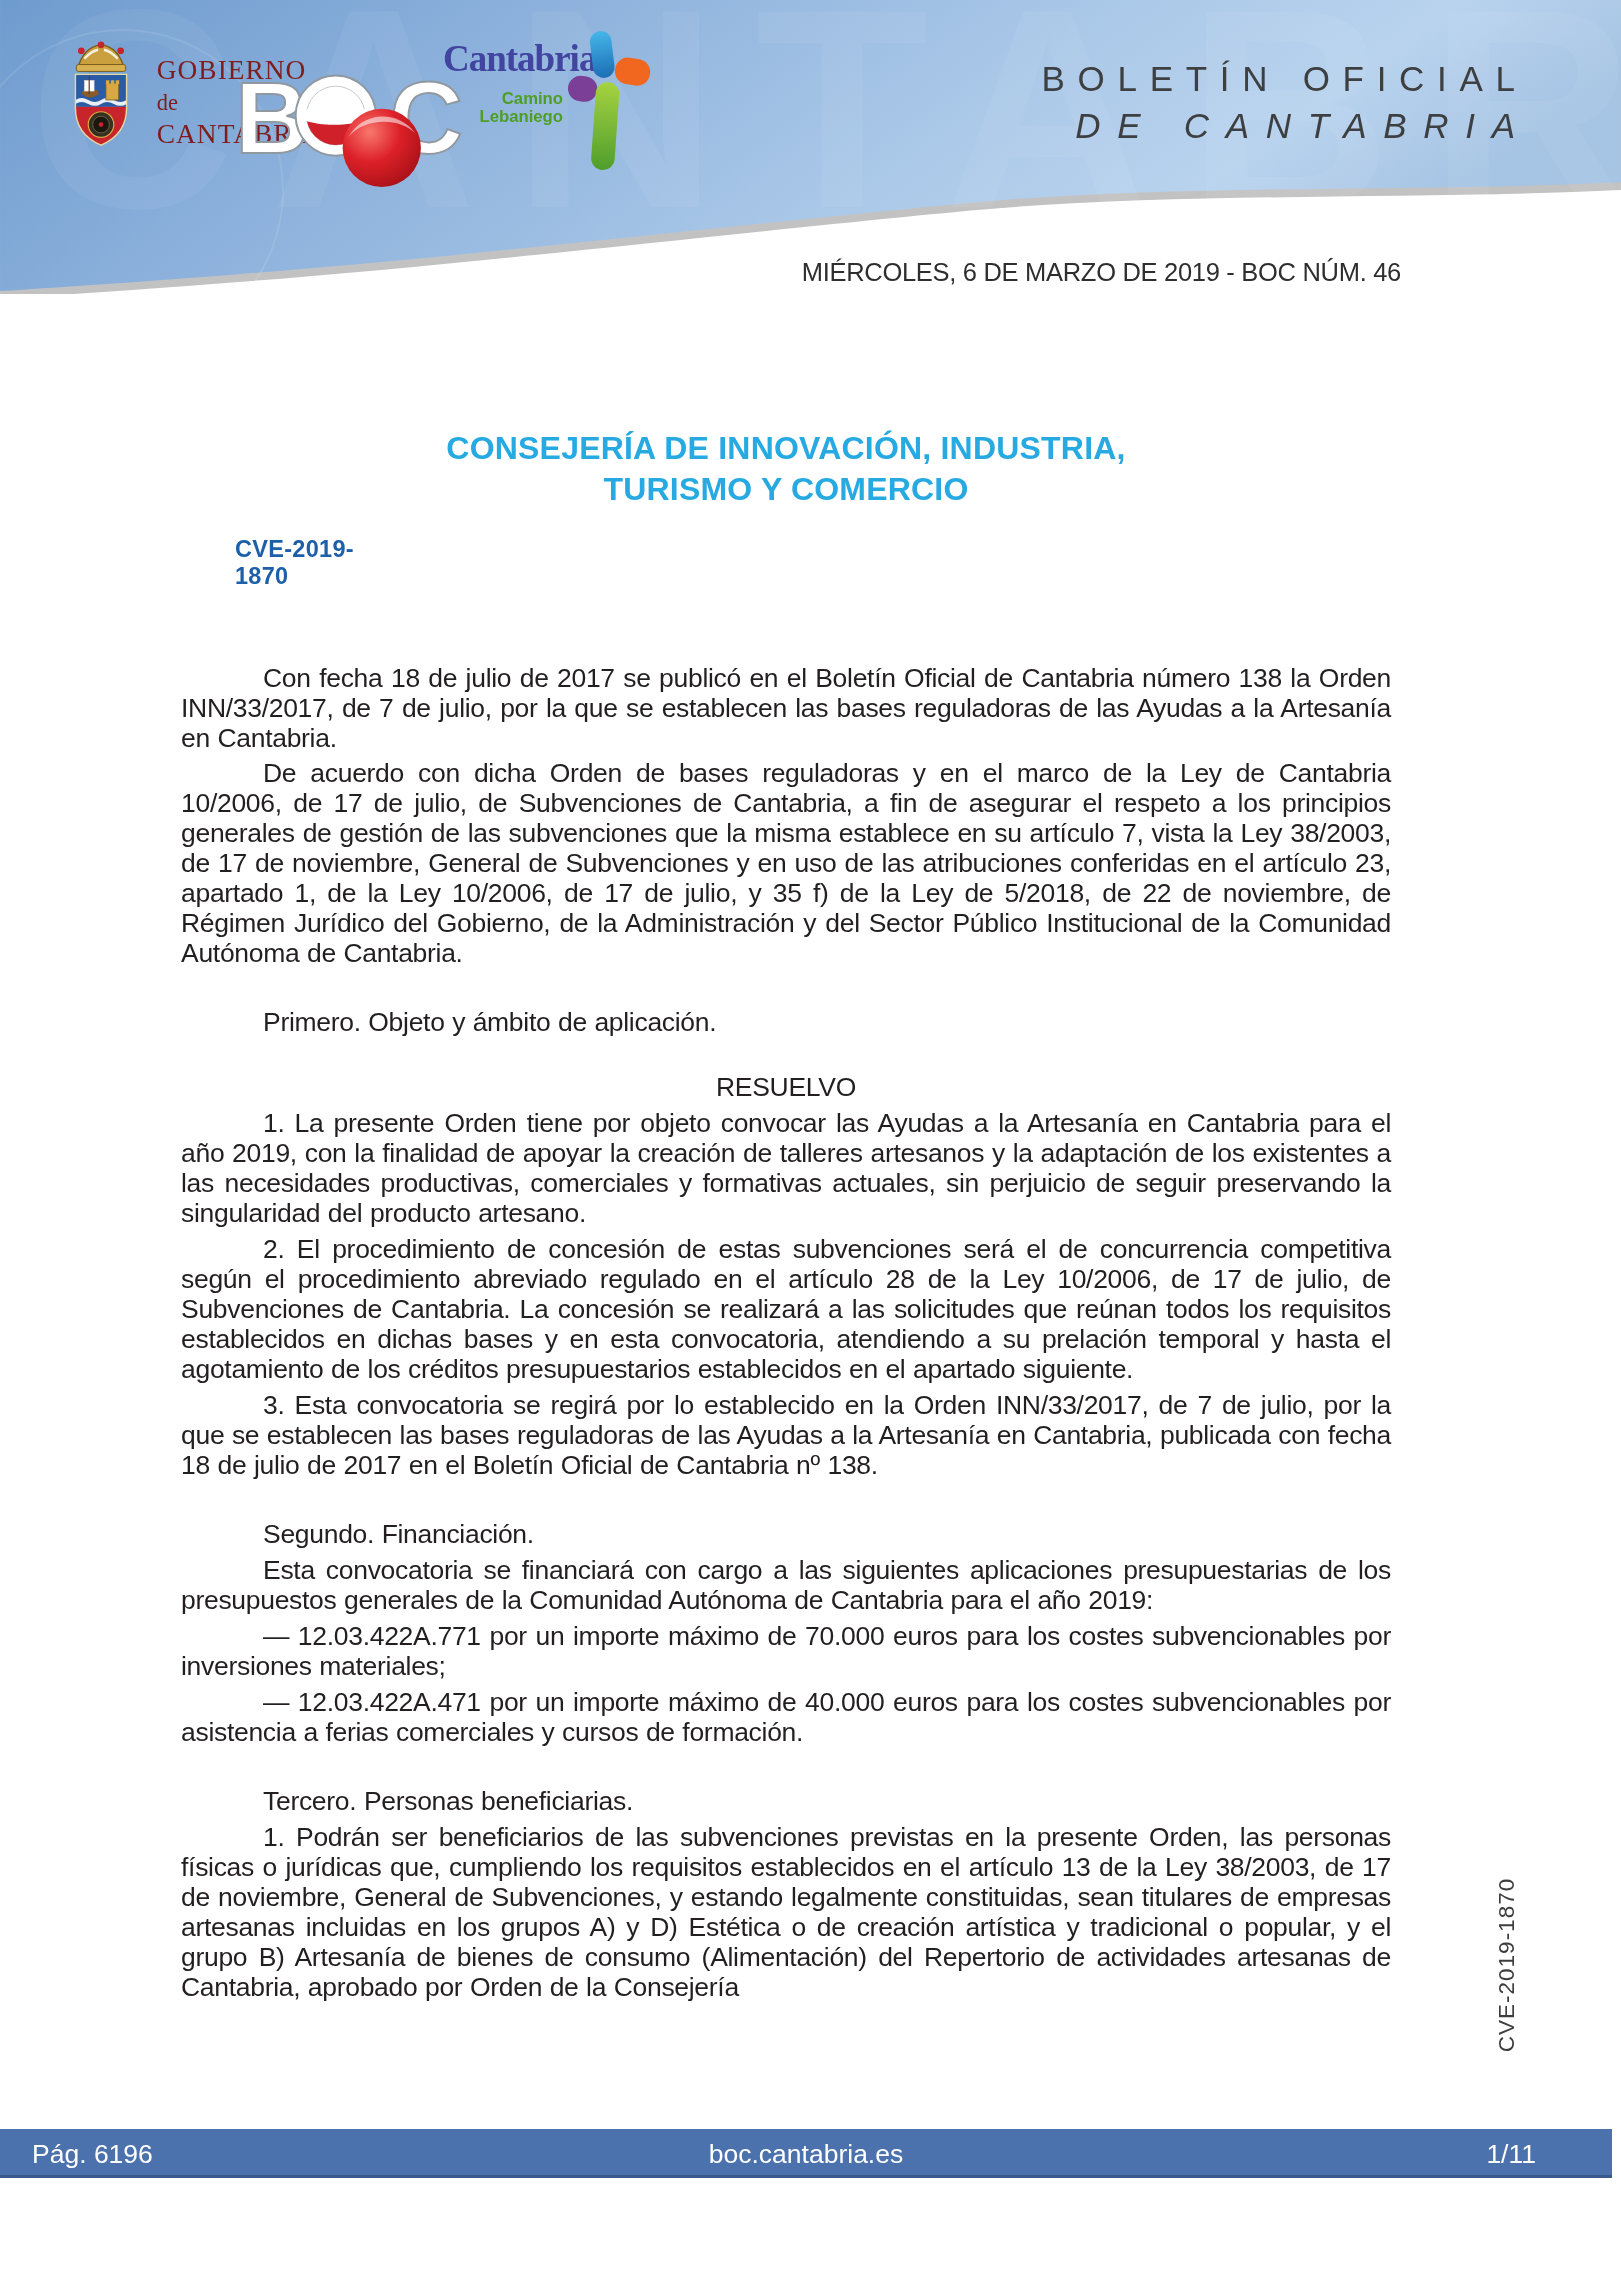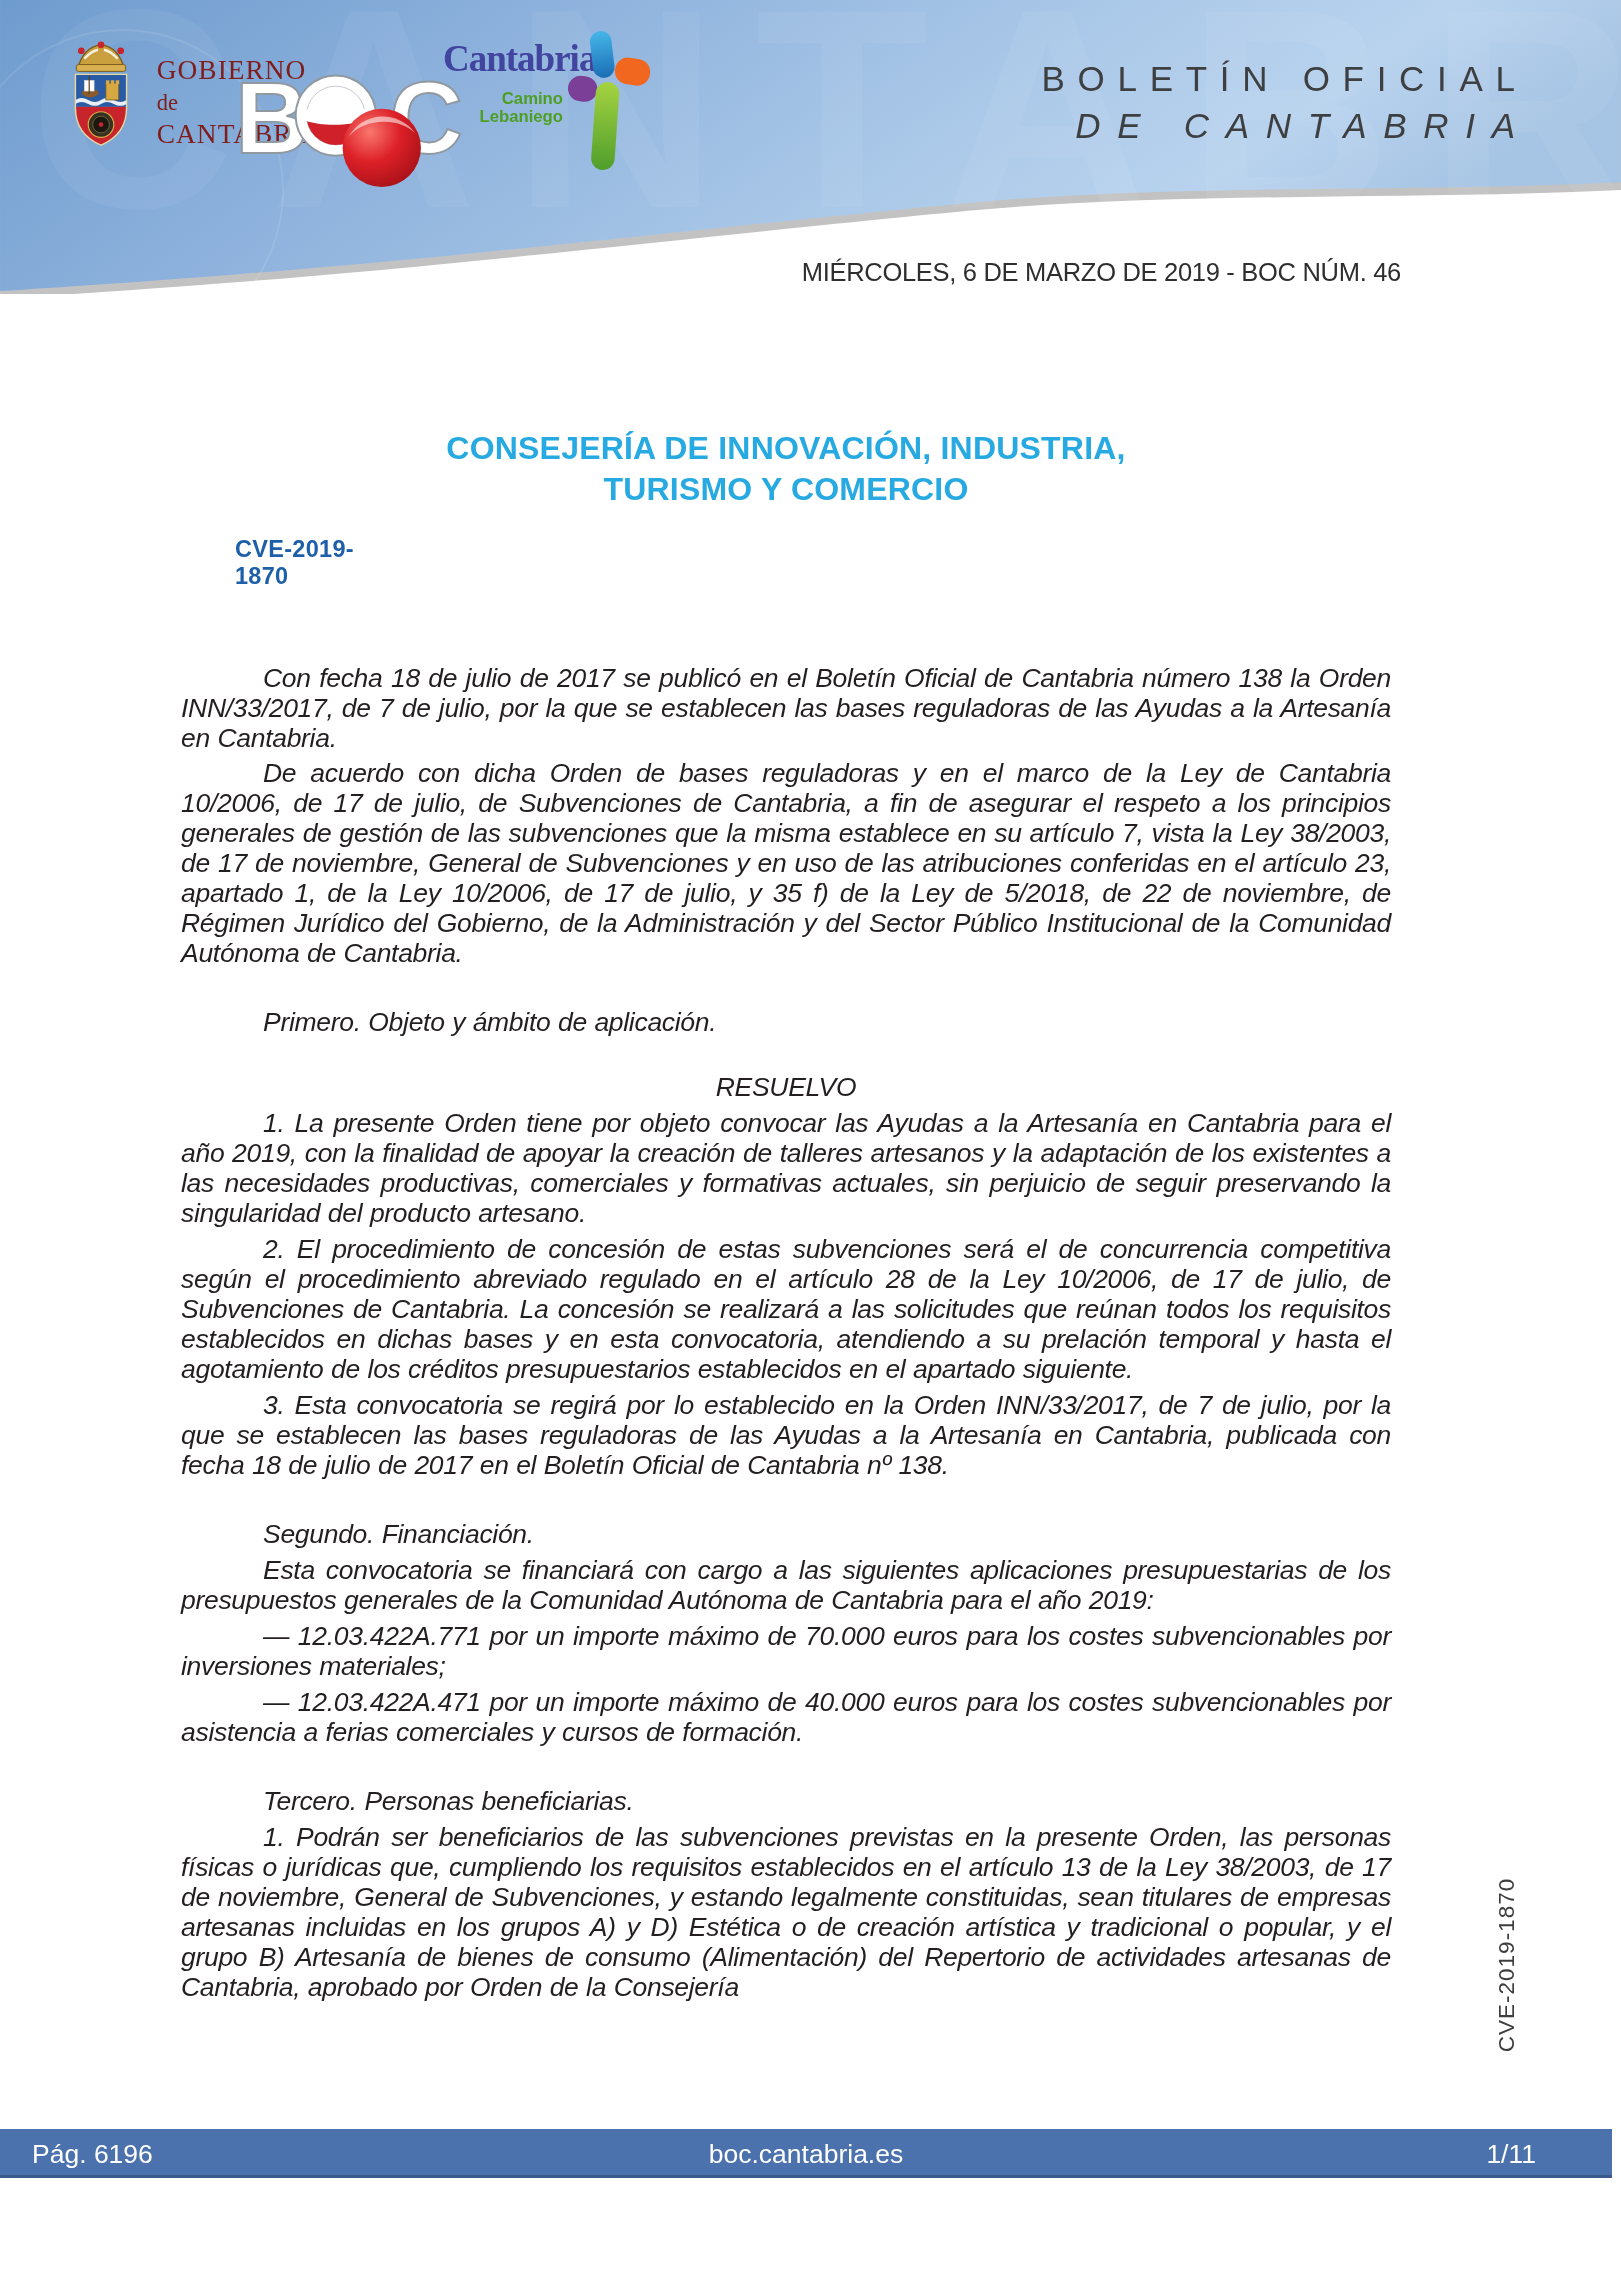--- a/index.html
+++ b/index.html
@@ -51,21 +51,21 @@
   }
   .cve-row{display:flex;align-items:baseline;margin-top:25.5px;padding-left:54px;}
   .cve-label{width:172px;flex:none;font-weight:bold;font-size:23.5px;color:#1d5fa9;letter-spacing:0.3px;}
   .cve-text{
     margin-left:44px;flex:1;font-style:italic;color:#29abe2;font-size:28px;line-height:35px;
     white-space:pre-line;letter-spacing:-0.2px;
   }
   .body-blocks{margin-top:73px;}
   .para{
     margin:5.9px 0 0 0;font-size:26.5px;line-height:30px;text-align:justify;text-indent:82px;
-    letter-spacing:-0.3px;word-spacing:0.5px;font-style:italic;
+    letter-spacing:-0.3px;word-spacing:0.5px;
   }
   .heading{margin-top:39px;}
   .centerline{text-align:center;text-indent:0;margin-top:35px;}
   
   .cve-vertical{
     position:absolute;left:1507px;top:1965px;transform:translate(-50%,-50%) rotate(-90deg);
     white-space:nowrap;font-size:22.5px;color:#3d3d3d;letter-spacing:1px;
   }
   
   .footer{

